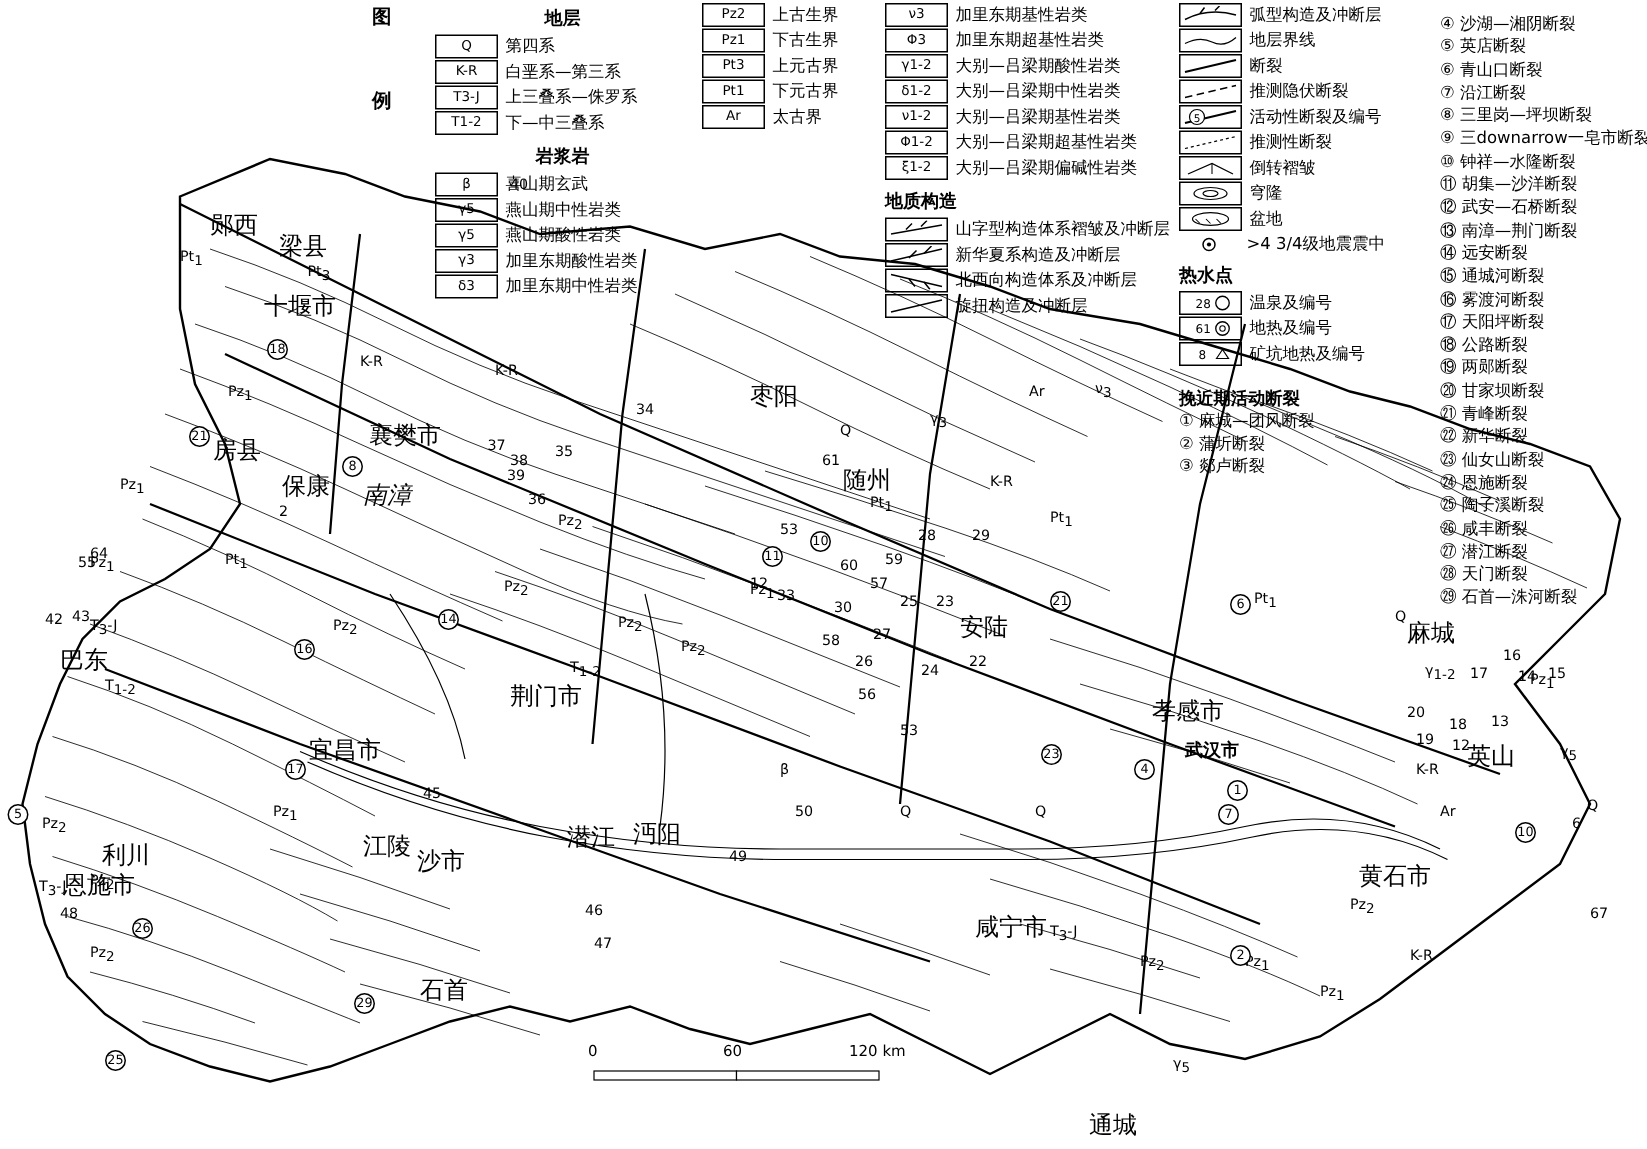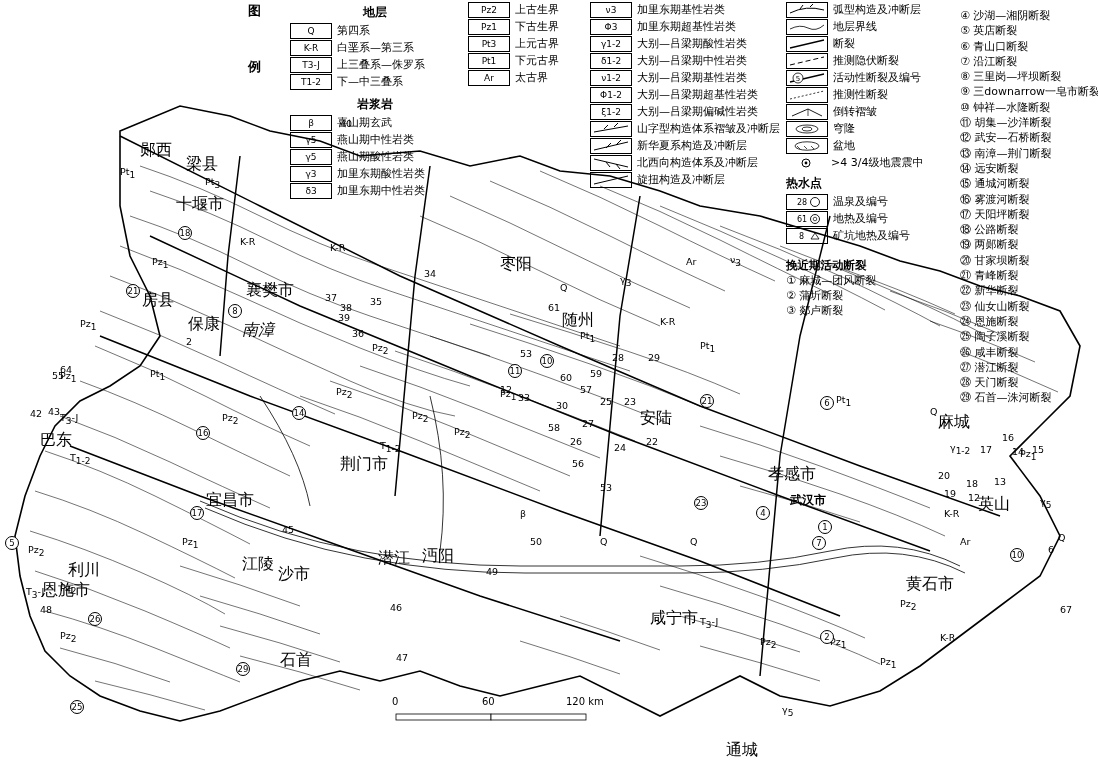--- a/index.html
+++ b/index.html
@@ -136,20 +136,21 @@
       </div>
       <div class="row">
         <div class="sym">Φ<span class="sub">1-2</span></div>
         <div class="lbl">大别—吕梁期超基性岩类</div>
       </div>
       <div class="row">
         <div class="sym">ξ<span class="sub">1-2</span></div>
         <div class="lbl">大别—吕梁期偏碱性岩类</div>
       </div>
 
+      <div class="hdr" style="margin-top:6px;">地质构造</div>
       <div class="row">
         <div class="sym">
           <svg class="svgline" width="38" height="12">
             <path d="M2 9 L36 3" stroke="#000" fill="none" stroke-width="1"></path>
             <path d="M12 6 l4 -4 M22 4 l4 -4" stroke="#000" fill="none" stroke-width="1"></path>
           </svg>
         </div>
         <div class="lbl">山字型构造体系褶皱及冲断层</div>
       </div>
       <div class="row">
@@ -525,21 +526,21 @@
     <div class="num" style="left:548px;top:326px;">58</div>
     <div class="num" style="left:570px;top:340px;">26</div>
     <div class="num" style="left:614px;top:346px;">24</div>
     <div class="num" style="left:646px;top:340px;">22</div>
     <div class="num" style="left:572px;top:362px;">56</div>
     <div class="num" style="left:600px;top:386px;">53</div>
     <div class="num" style="left:530px;top:440px;">50</div>
     <div class="num" style="left:486px;top:470px;">49</div>
     <div class="num" style="left:282px;top:428px;">45</div>
     <div class="num" style="left:390px;top:506px;">46</div>
-    <div class="num" style="left:396px;top:556px;">47</div>
+    <div class="num" style="left:396px;top:528px;">47</div>
     <div class="num" style="left:40px;top:508px;">48</div>
     <div class="num" style="left:52px;top:274px;">55</div>
     <div class="num" style="left:60px;top:268px;">64</div>
     <div class="num" style="left:30px;top:312px;">42</div>
     <div class="num" style="left:48px;top:310px;">43</div>
     <div class="num" style="left:186px;top:240px;">2</div>
     <div class="num" style="left:1002px;top:336px;">16</div>
     <div class="num" style="left:980px;top:348px;">17</div>
     <div class="num" style="left:1032px;top:348px;">15</div>
     <div class="num" style="left:1012px;top:350px;">14</div>

